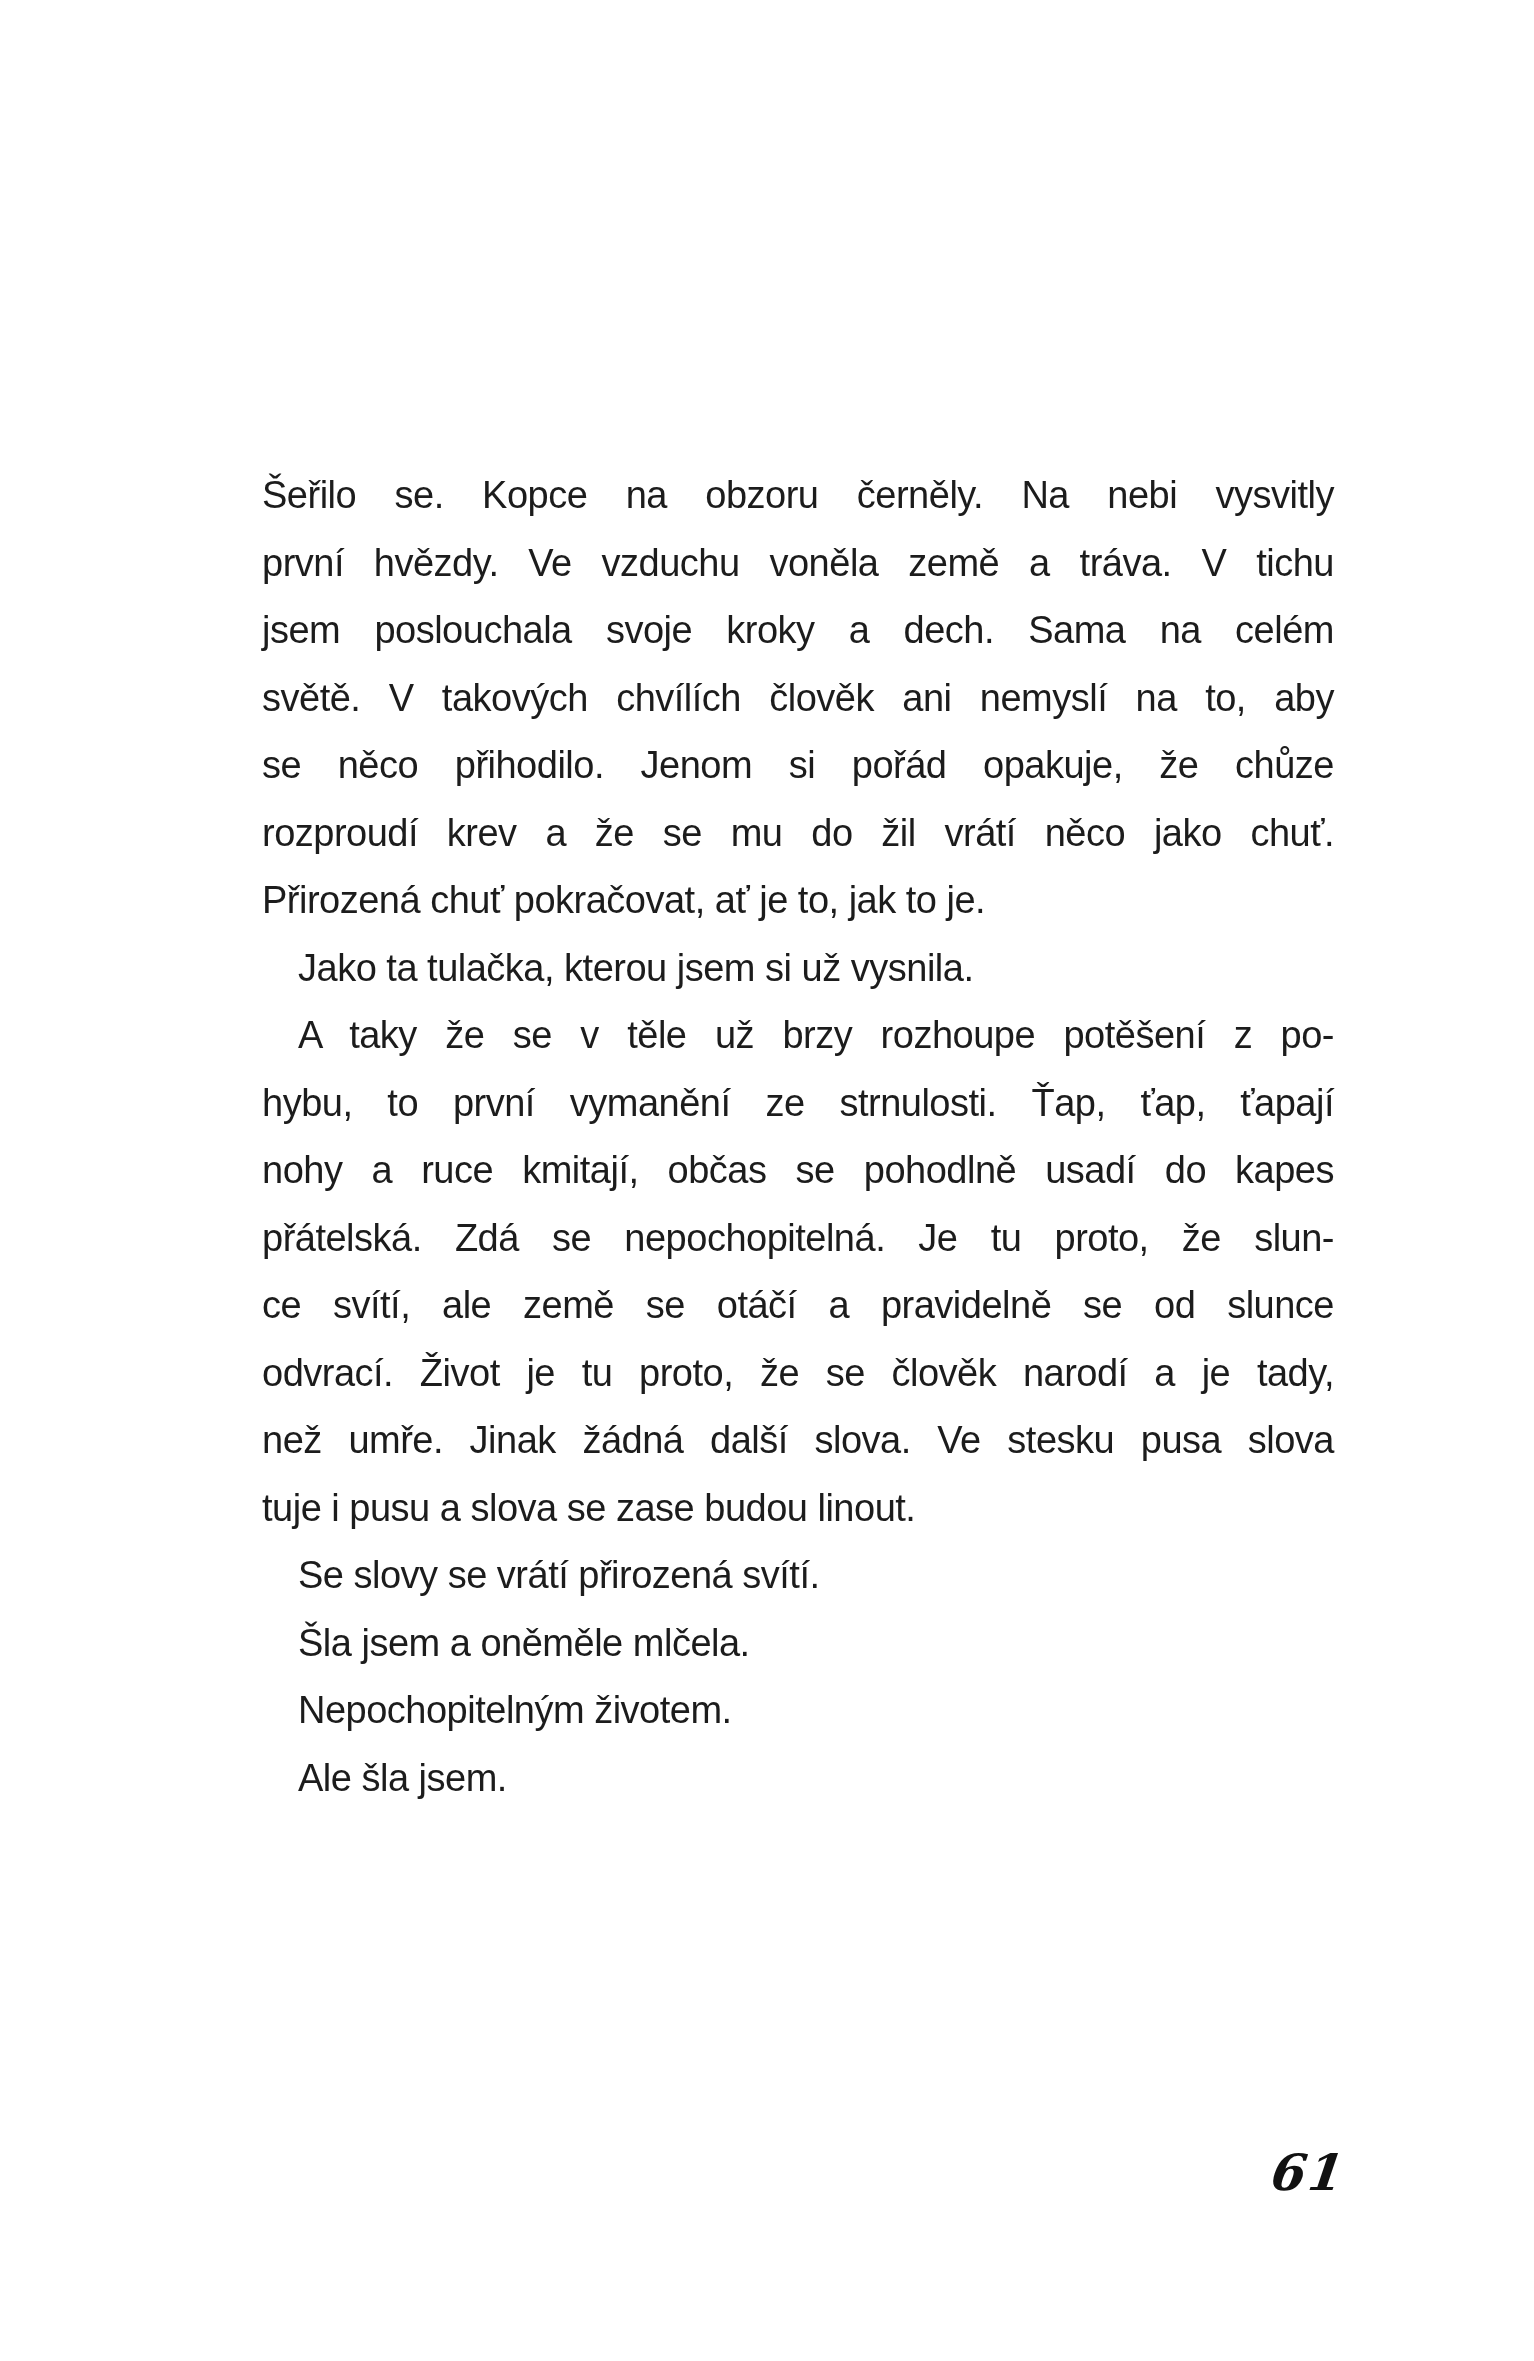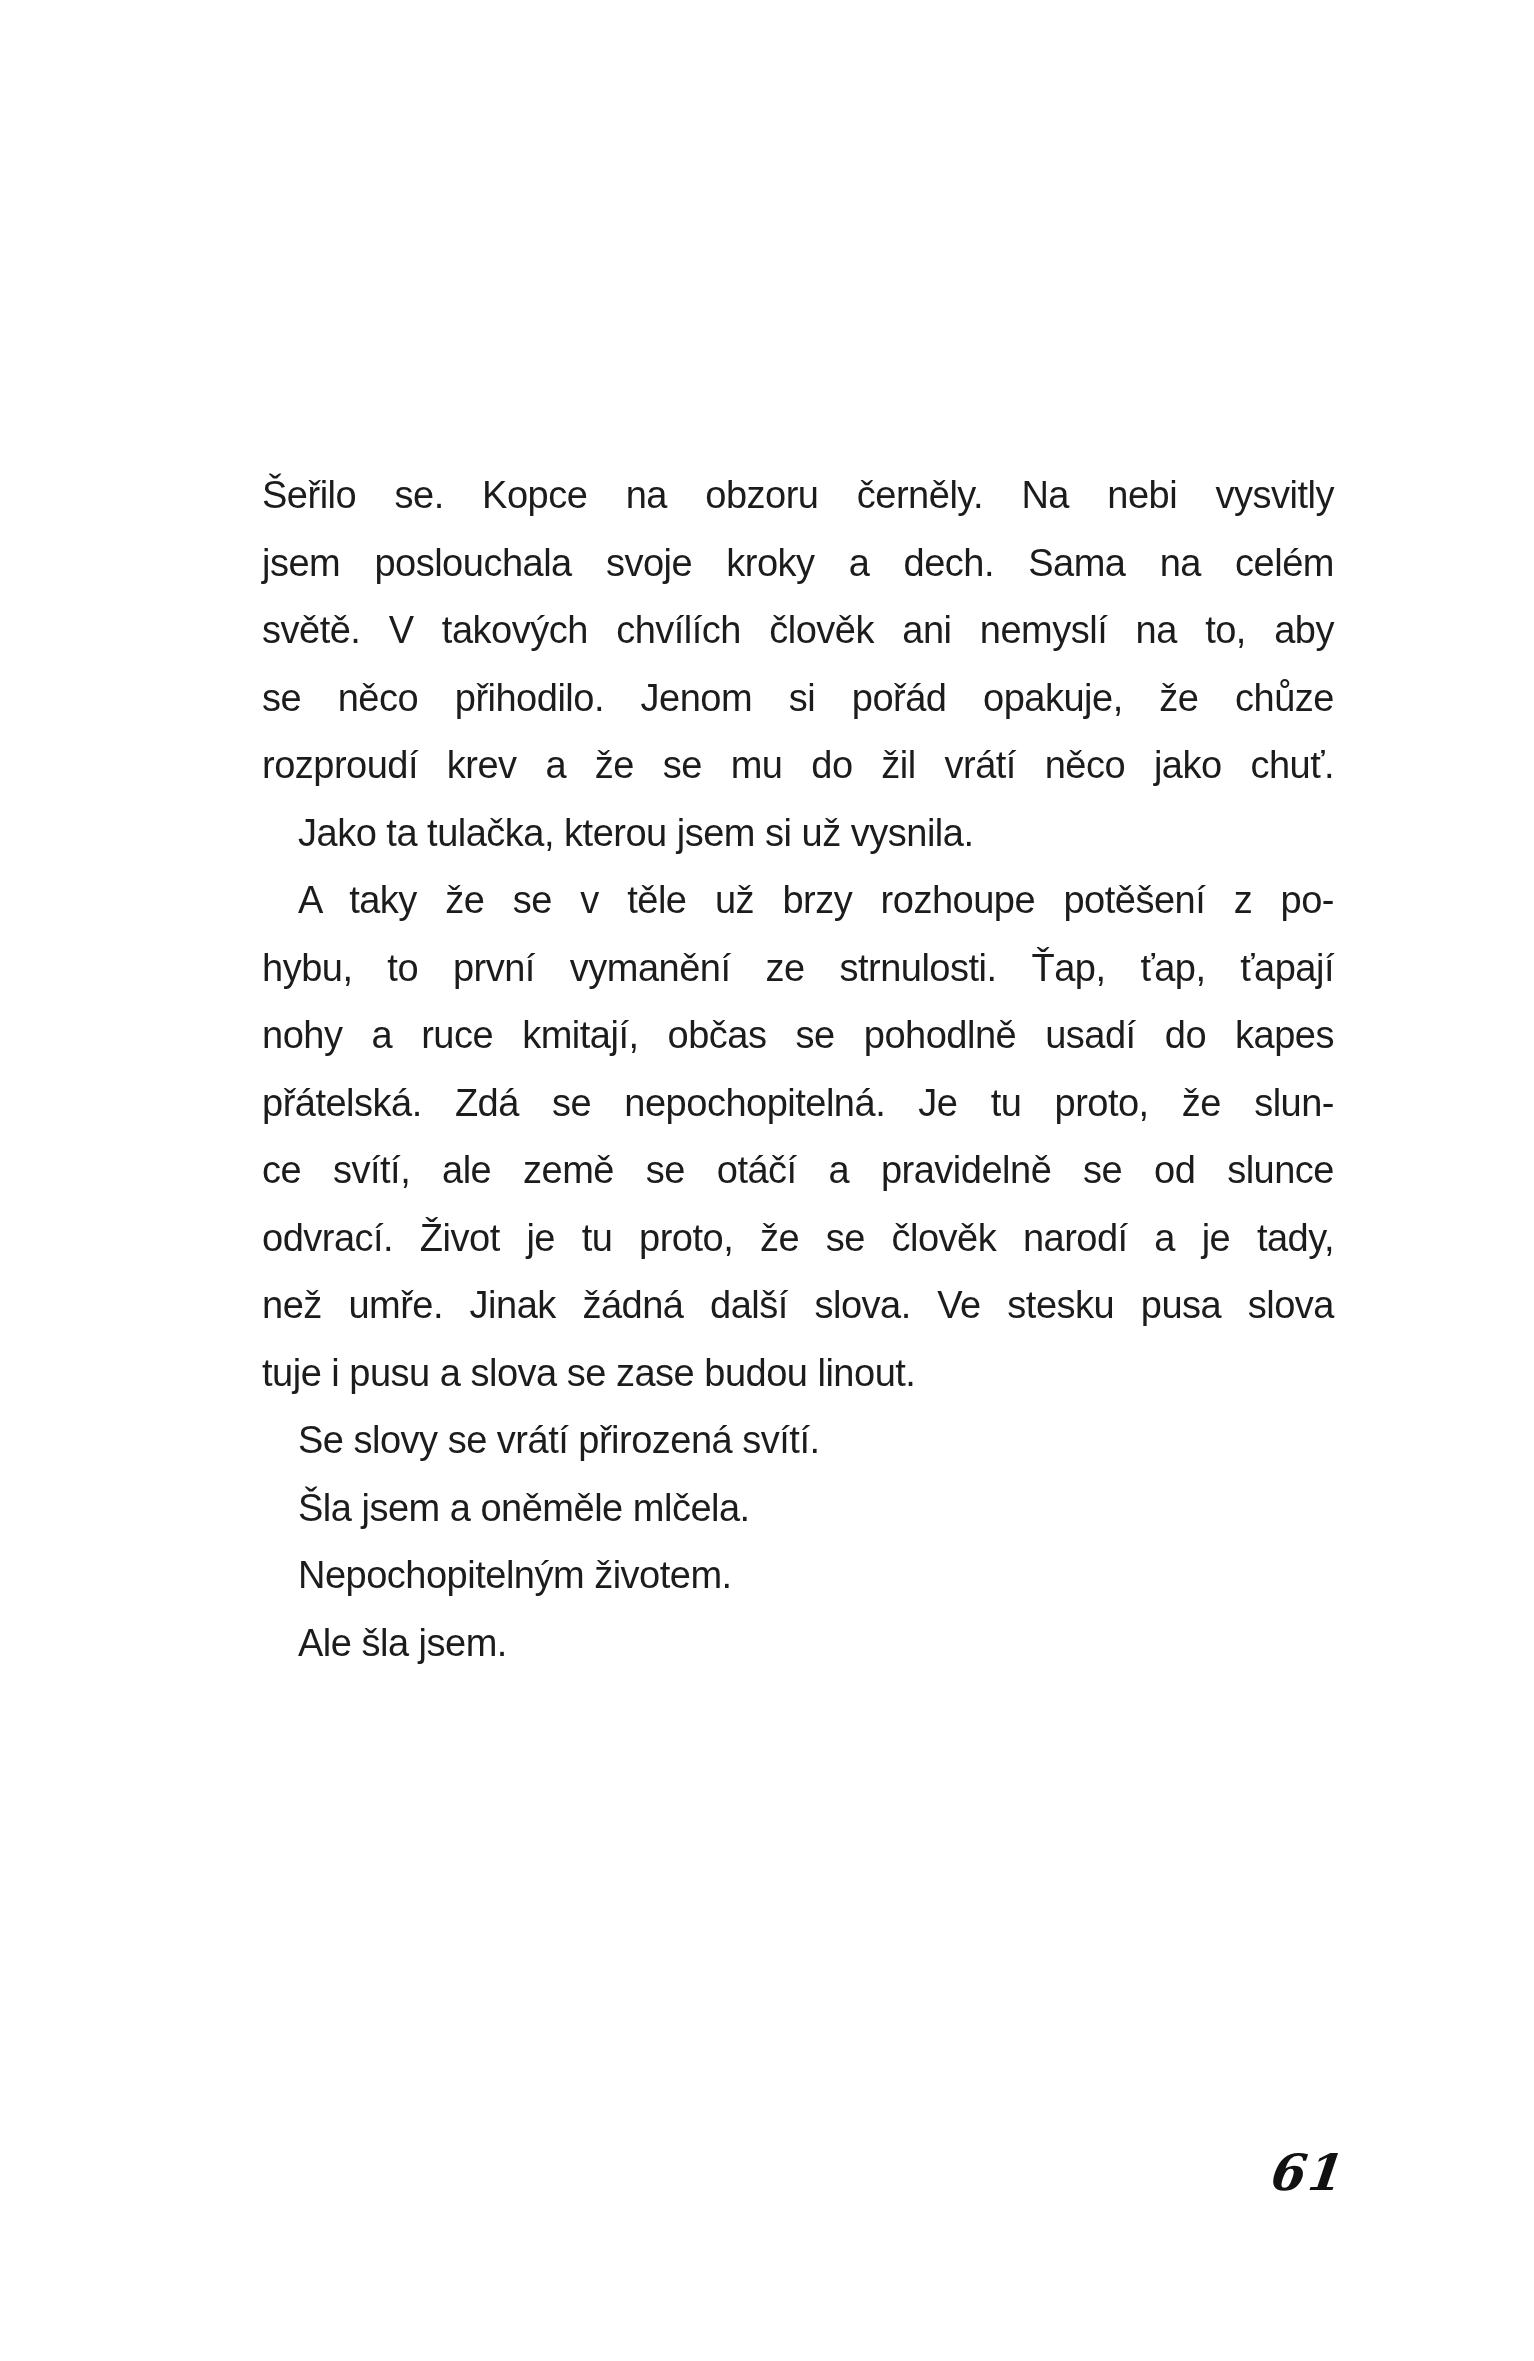--- a/index.html
+++ b/index.html
@@ -48,24 +48,26 @@
     transform: skewX(-8deg);
     letter-spacing: 2px;
   }
 </style>
 </head>
 <body>
 
 <div class="page">
   <div class="text-block" id="text-block">
       <div class="line">Šeřilo se. Kopce na obzoru černěly. Na nebi vysvitly</div>
+      <div class="line">první hvězdy. Ve vzduchu voněla země a tráva. V tichu</div>
       <div class="line">jsem poslouchala svoje kroky a dech. Sama na celém</div>
       <div class="line">světě. V takových chvílích člověk ani nemyslí na to, aby</div>
       <div class="line">se něco přihodilo. Jenom si pořád opakuje, že chůze</div>
       <div class="line">rozproudí krev a že se mu do žil vrátí něco jako chuť.</div>
+      <div class="line lastline">Přirozená chuť pokračovat, ať je to, jak to je.</div>
       <div class="line indent lastline">Jako ta tulačka, kterou jsem si už vysnila.</div>
       <div class="line indent">A taky že se v těle už brzy rozhoupe potěšení z po-</div>
       <div class="line">hybu, to první vymanění ze strnulosti. Ťap, ťap, ťapají</div>
       <div class="line">nohy a ruce kmitají, občas se pohodlně usadí do kapes</div>
       <div class="line">přátelská. Zdá se nepochopitelná. Je tu proto, že slun-</div>
       <div class="line">ce svítí, ale země se otáčí a pravidelně se od slunce</div>
       <div class="line">odvrací. Život je tu proto, že se člověk narodí a je tady,</div>
       <div class="line">než umře. Jinak žádná další slova. Ve stesku pusa slova</div>
       <div class="line lastline">tuje i pusu a slova se zase budou linout.</div>
       <div class="line indent lastline">Se slovy se vrátí přirozená svítí.</div>

